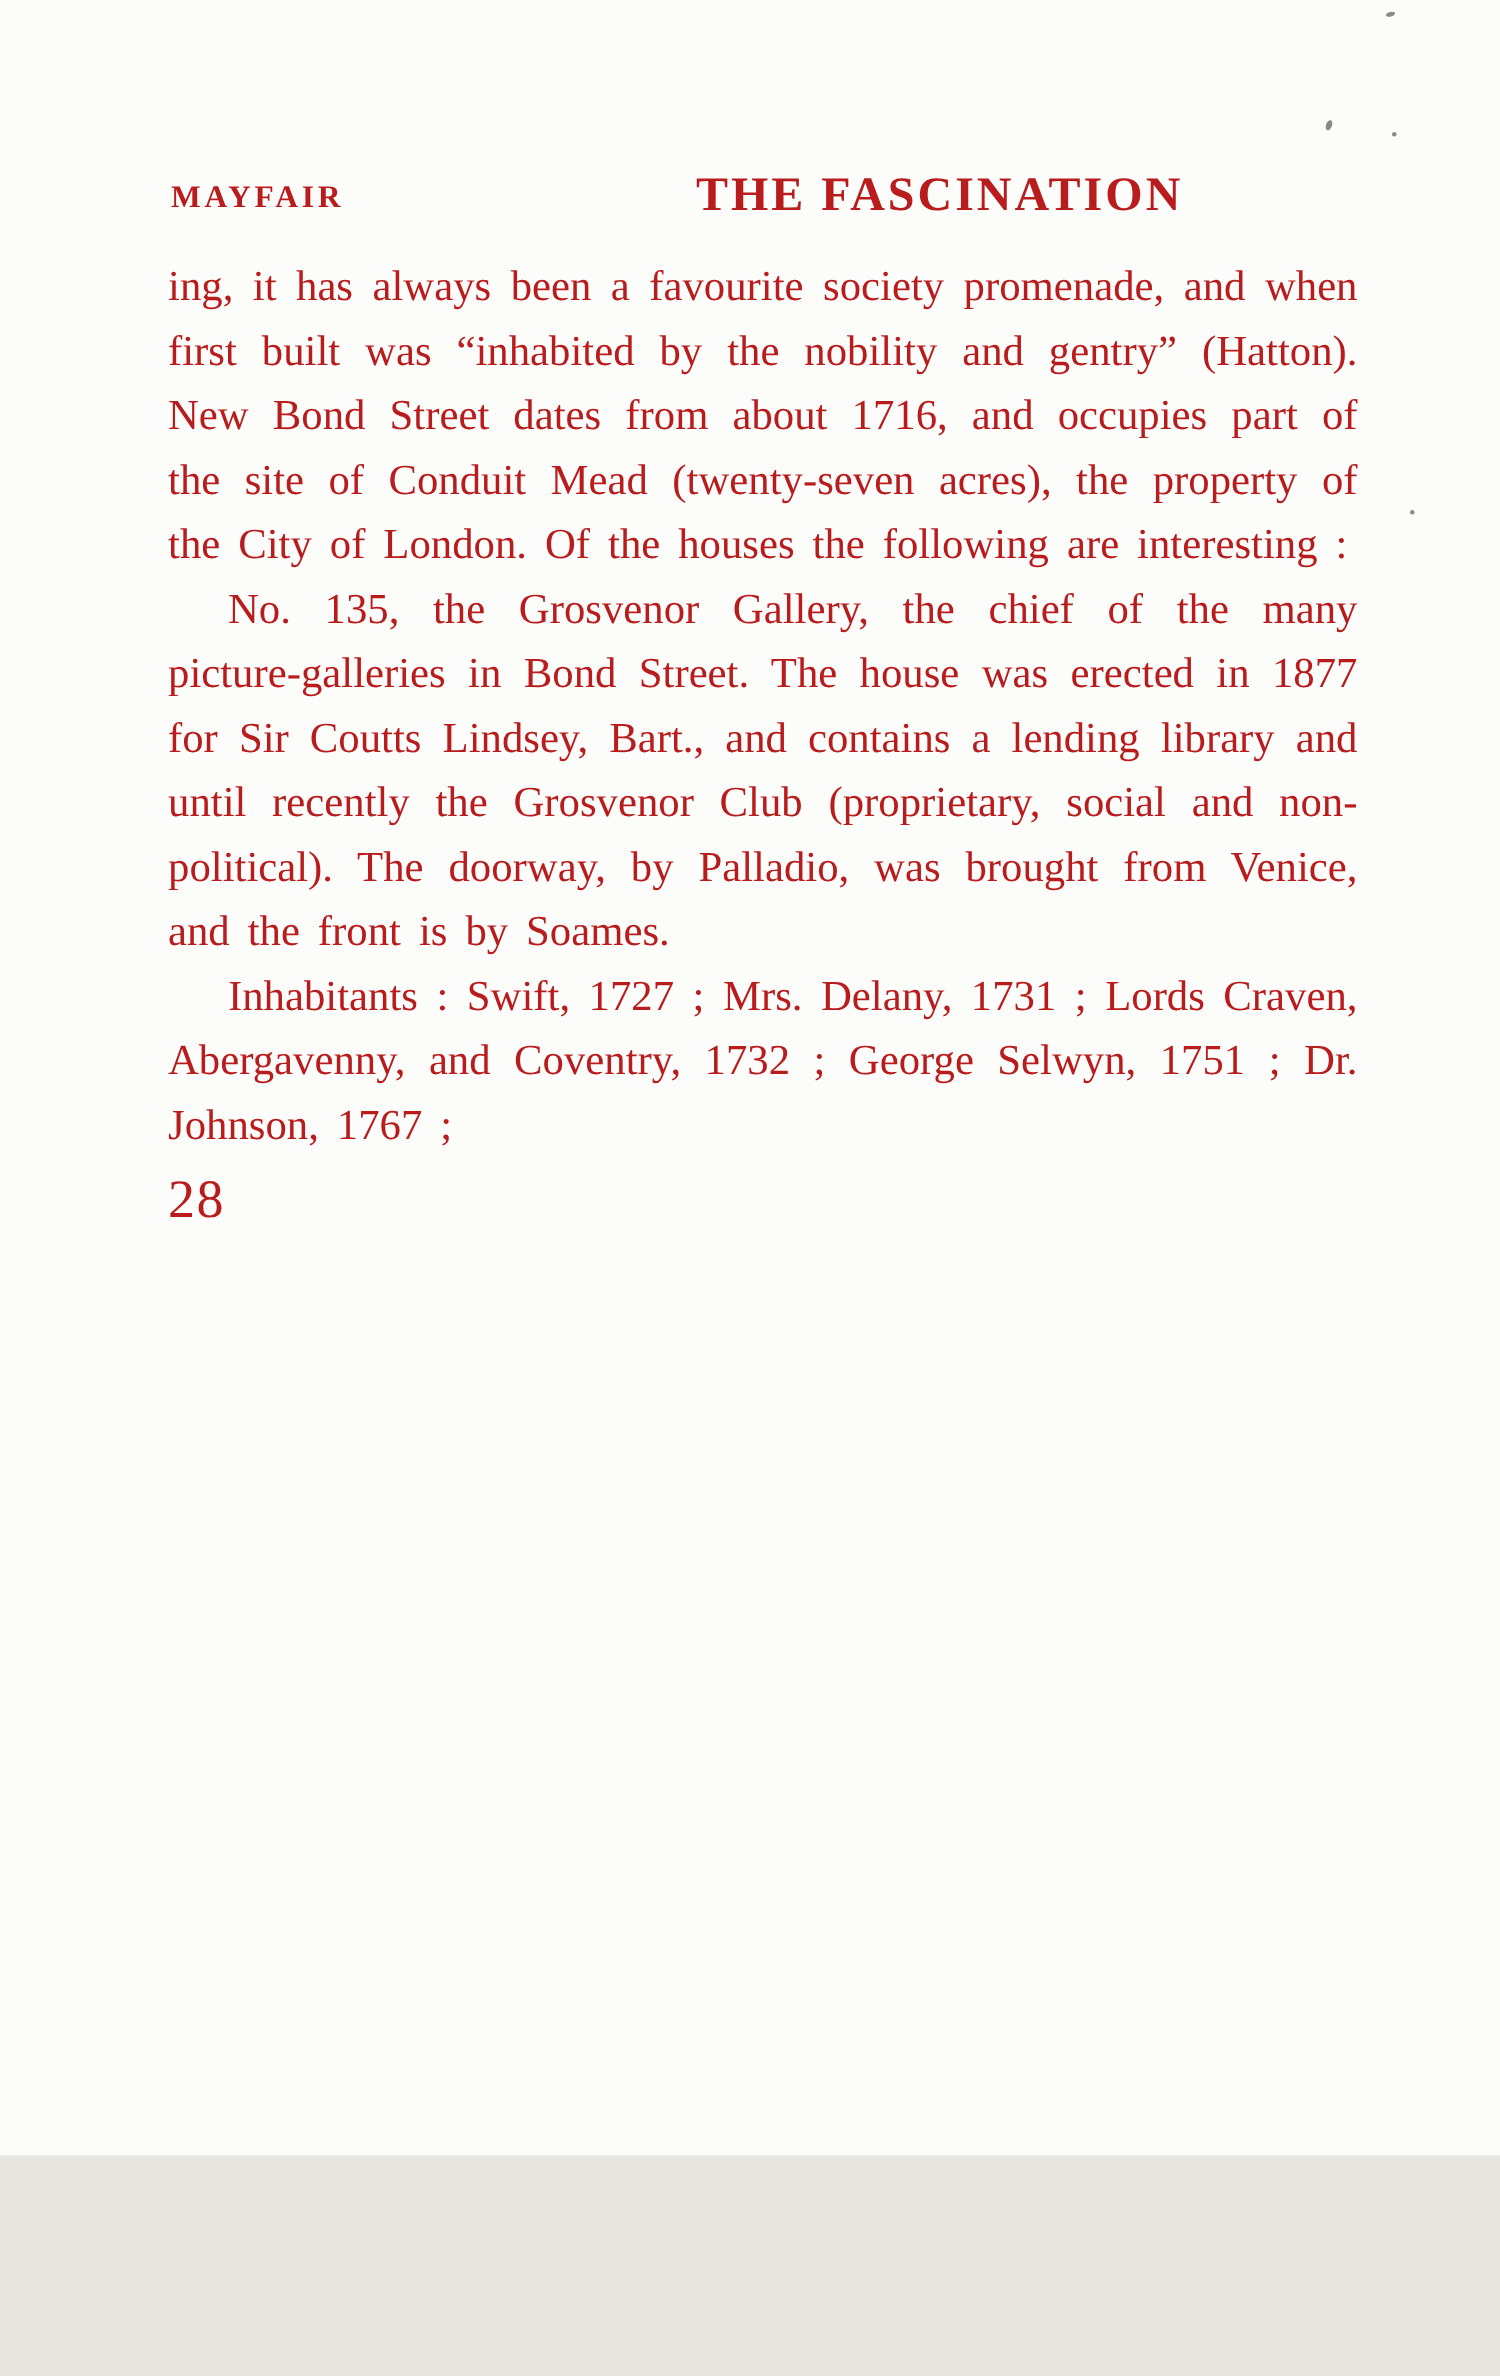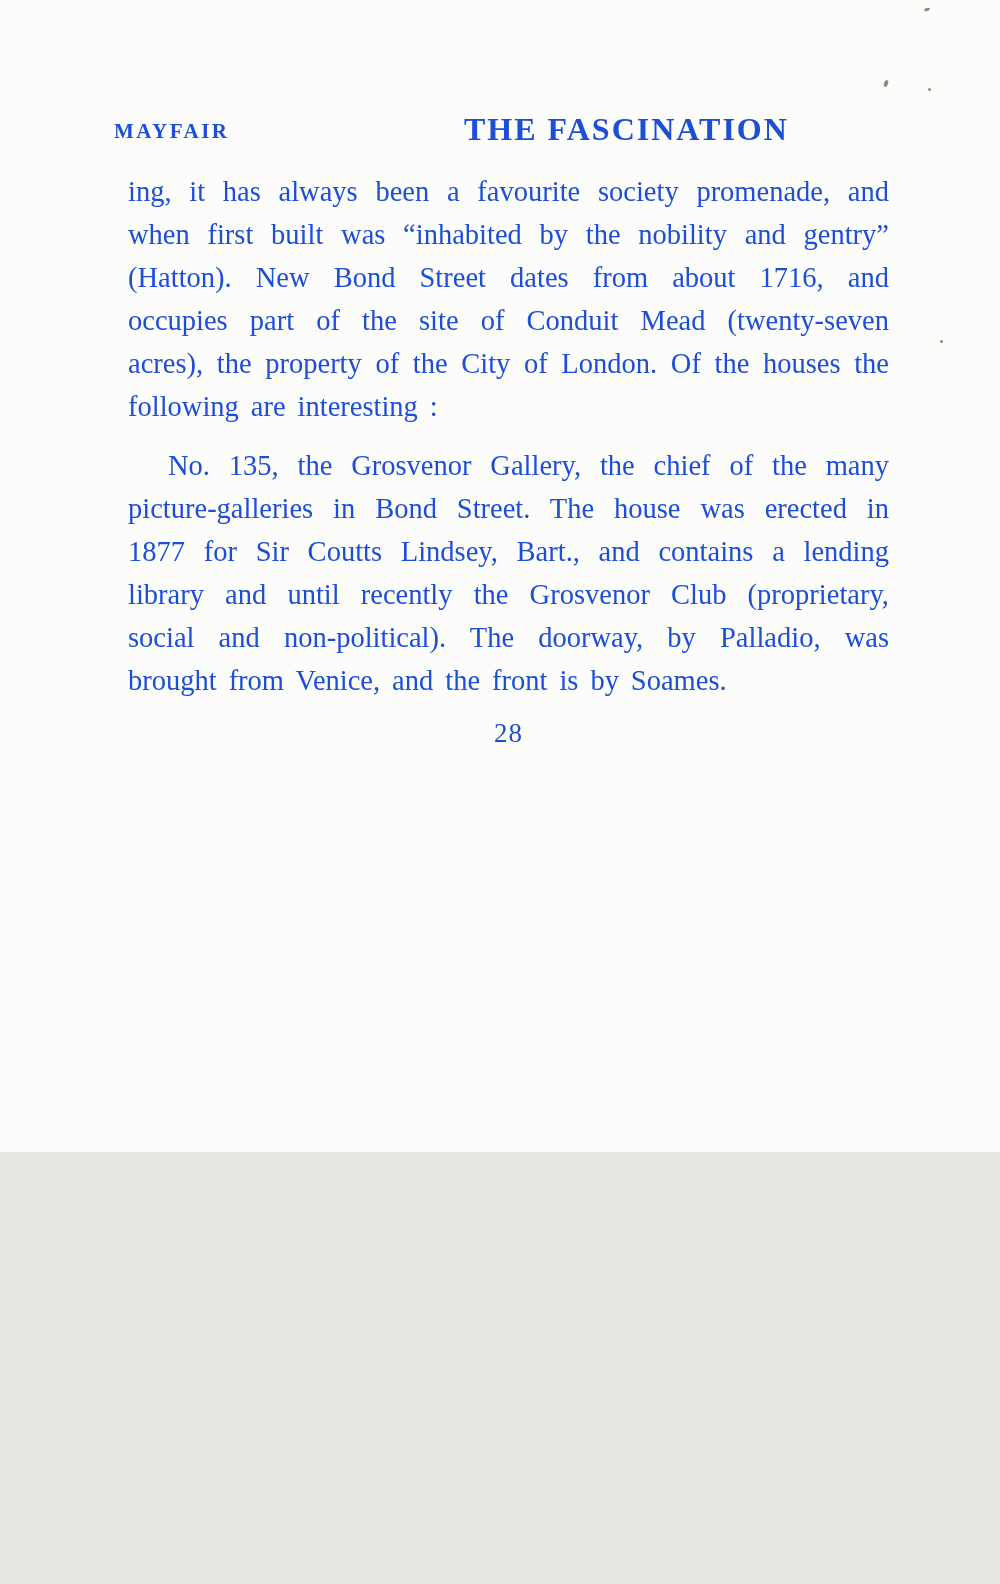--- a/index.html
+++ b/index.html
@@ -3,27 +3,27 @@
 <meta charset="utf-8">
 <style>
   html, body {
     margin: 0;
     padding: 0;
     background: #e8e6e1;
   }
   .page {
     position: relative;
     width: 1000px;
-    height: 1152px;
+    height: 1437px;
     margin: 0 auto;
     background: #fcfcfa;
     box-sizing: border-box;
     padding: 96px 95px 0 112px;
     font-family: "Liberation Serif", serif;
-    color: #1d4ed8;
+    color: #b91c1c;
     overflow: hidden;
   }
   .running-head {
     position: relative;
     height: 48px;
   }
   .running-head .head-left {
     position: absolute;
     left: 2px;
     bottom: 0;
@@ -40,30 +40,30 @@
     letter-spacing: 2px;
   }
   .body-text {
     margin-top: 26px;
     font-size: 28.5px;
     line-height: 43px;
     text-align: justify;
     word-spacing: 0.17em;
   }
   .body-text p {
-    margin: 16px;
+    margin: 0;
     text-indent: 40px;
   }
   .body-text p.no-indent {
     text-indent: 0;
   }
   .page-number {
     margin-top: 6px;
-    text-align: center;
-    font-size: 27px;
+    text-align: left;
+    font-size: 36px;
     letter-spacing: 1px;
   }
   .speck {
     position: absolute;
     background: #8d8a82;
     border-radius: 50%;
   }
   .speck.s1 { left: 884px; top: 80px; width: 4px; height: 7px; transform: rotate(20deg); }
   .speck.s2 { left: 928px; top: 88px; width: 3px; height: 3px; }
   .speck.s3 { left: 924px; top: 8px;  width: 6px; height: 3px; transform: rotate(-15deg); }
@@ -80,17 +80,18 @@
   <span class="speck s4"></span>
 
   <div class="running-head">
     <span class="head-left">MAYFAIR</span>
     <span class="head-title">THE FASCINATION</span>
   </div>
 
   <div class="body-text">
     <p class="no-indent">ing, it has always been a favourite society promenade, and when first built was “inhabited by the nobility and gentry” (Hatton).  New Bond Street dates from about 1716, and occupies part of the site of Conduit Mead (twenty-seven acres), the property of the City of London.  Of the houses the following are interesting :</p>
     <p>No. 135, the Grosvenor Gallery, the chief of the many picture-galleries in Bond Street.  The house was erected in 1877 for Sir Coutts Lindsey, Bart., and contains a lending library and until recently the Grosvenor Club (proprietary, social and non-political).  The doorway, by Palladio, was brought from Venice, and the front is by Soames.</p>
+    <p>Inhabitants : Swift, 1727 ; Mrs. Delany, 1731 ; Lords Craven, Abergavenny, and Coventry, 1732 ; George Selwyn, 1751 ; Dr. Johnson, 1767 ;</p>
   </div>
 
   <div class="page-number">28</div>
 
 </div>
 
 </body></html>

